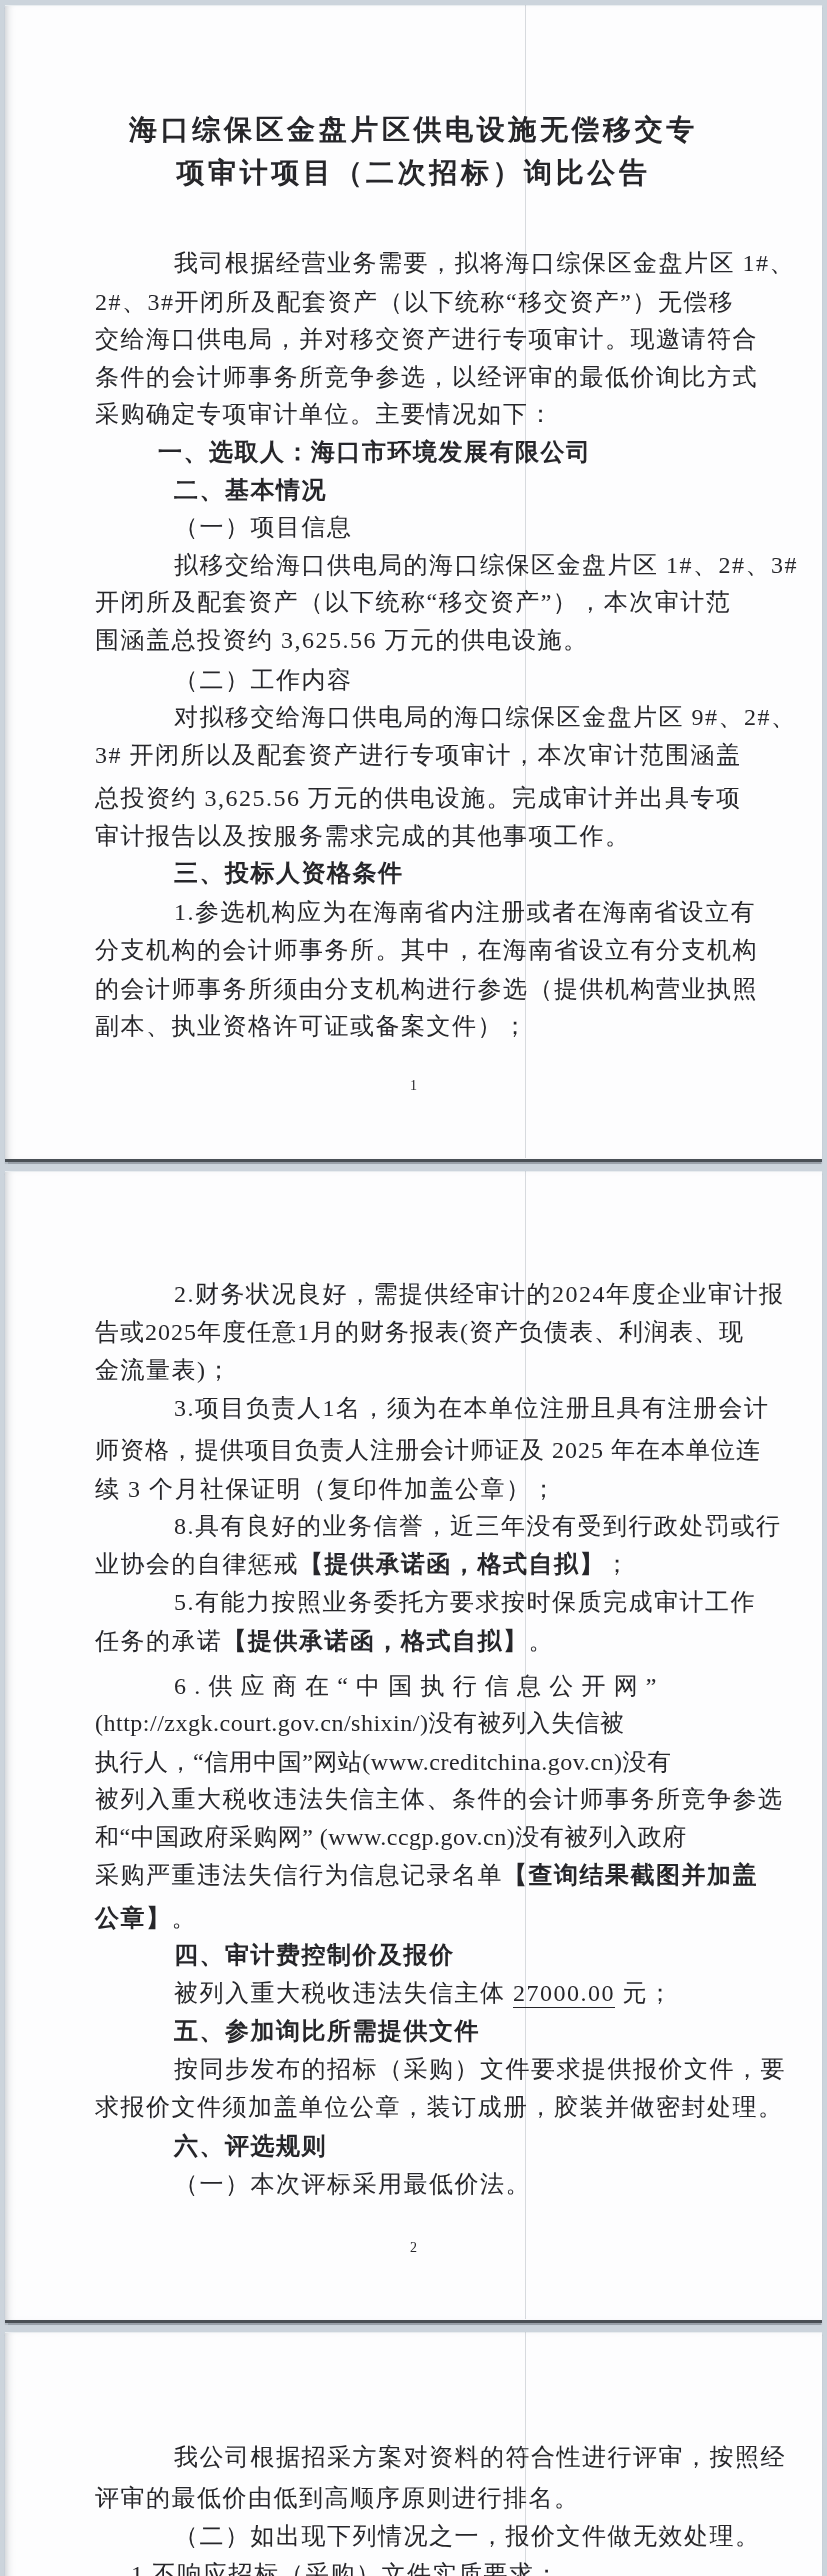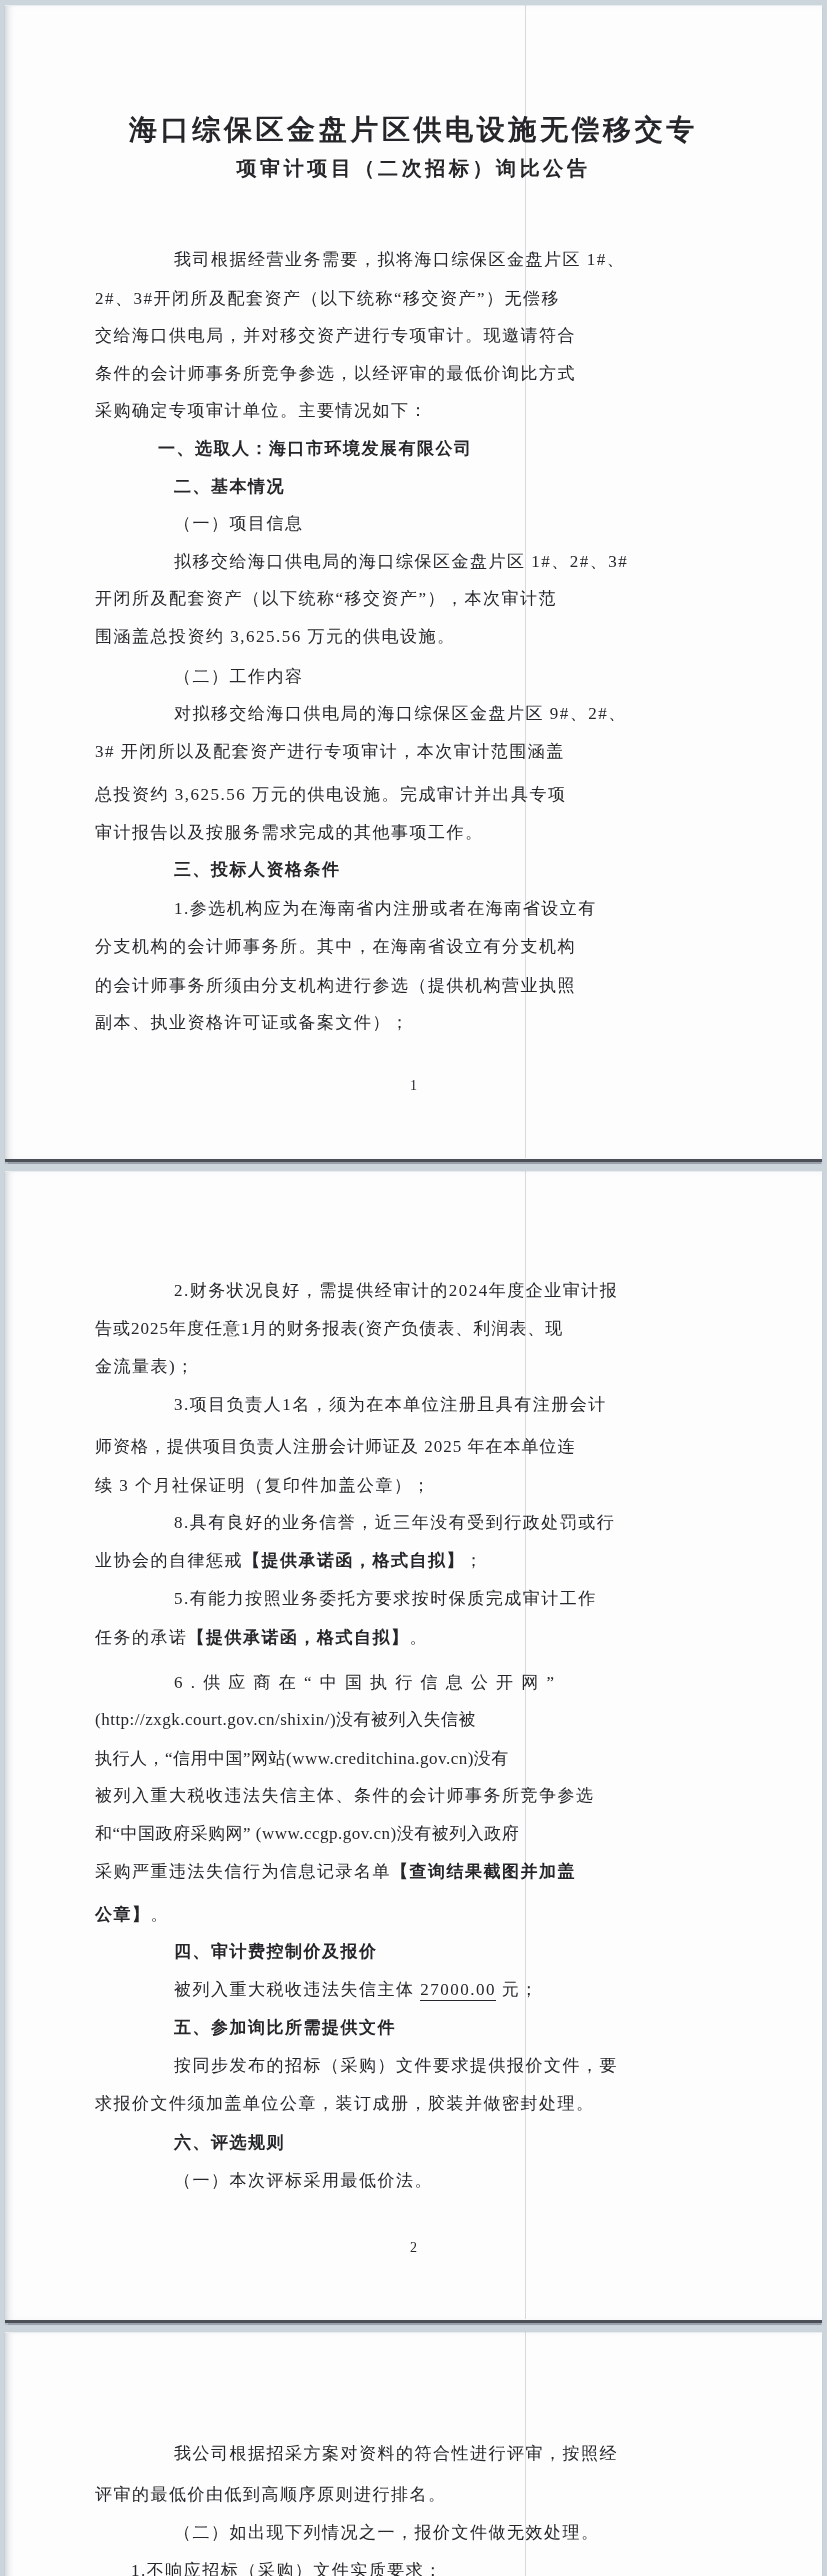--- a/index.html
+++ b/index.html
@@ -2,36 +2,36 @@
 <html style="font-size:8.2px"><head>
 <meta charset="utf-8">
 <style>
   html,body{margin:0;padding:0;background:#ccd4dc;}
   #canvas{position:relative;width:827px;height:3486px;background:#ccd4dc;overflow:hidden;
           font-family:"Liberation Serif","DejaVu Serif",serif;color:#26262a;}
   .page{position:absolute;left:5.2px;width:817px;background:#fdfdfe;
         border-top:1px solid #e9edf0;border-bottom:3.1px solid #4a5056;
         box-shadow:0 1.5px 1px rgba(90,98,106,.45), inset 7.2px 0 9.3px -7.2px rgba(120,128,136,.55);}
   .fold{position:absolute;width:1px;background:rgba(158,166,175,.40);}
-  .ln{position:absolute;white-space:nowrap;font-size:17px;line-height:1.15;letter-spacing:1.5px;}
+  .ln{position:absolute;white-space:nowrap;font-size:24px;line-height:1.15;letter-spacing:1.5px;}
   .ln.c{left:0;width:827px;text-align:center;}
   .b{font-weight:bold;}
   .u{border-bottom:1.5px solid #26262a;padding-bottom:0.5px;margin-top:48px;}
 </style>
 </head>
 <body>
 
 <div id="canvas">
     <div class="page" style="top: 2332px; height: 1148px;"></div>
     <div class="page" style="top: 1171px; height: 1148px;"></div>
     <div class="page" style="top: 5.2px; height: 1153px;"></div>
 
 <div class="fold" style="left: 525px; top: 5.2px; height: 1153px;"></div>
     <div class="ln c b" style="top: 114px; font-size: 28px; letter-spacing: 3.6px;">海口综保区金盘片区供电设施无偿移交专</div>
-    <div class="ln c b" style="top: 157px; font-size: 20px; letter-spacing: 3.6px;">项审计项目（二次招标）询比公告</div>
+    <div class="ln c b" style="top: 157px; font-size: 28px; letter-spacing: 3.6px;">项审计项目（二次招标）询比公告</div>
     <div class="ln" style="left: 174px; top: 250px;">我司根据经营业务需要，拟将海口综保区金盘片区 1#、</div>
     <div class="ln" style="left: 95px; top: 289px;">2#、3#开闭所及配套资产（以下统称“移交资产”）无偿移</div>
     <div class="ln" style="left: 95px; top: 326px;">交给海口供电局，并对移交资产进行专项审计。现邀请符合</div>
     <div class="ln" style="left: 95px; top: 401px;">采购确定专项审计单位。主要情况如下：</div>
     <div class="ln" style="left: 95px; top: 364px;">条件的会计师事务所竞争参选，以经评审的最低价询比方式</div>
     <div class="ln b" style="left: 158px; top: 439px; text-align: right;">一、选取人：海口市环境发展有限公司</div>
     <div class="ln b" style="left: 174px; top: 477px;">二、基本情况</div>
     <div class="ln" style="left: 174px; top: 514px;">（一）项目信息</div>
     <div class="ln" style="left: 174px; top: 552px;">拟移交给海口供电局的海口综保区金盘片区 1#、2#、3#</div>
     <div class="ln" style="left: 95px; top: 589px;">开闭所及配套资产（以下统称“移交资产”），本次审计范</div>

